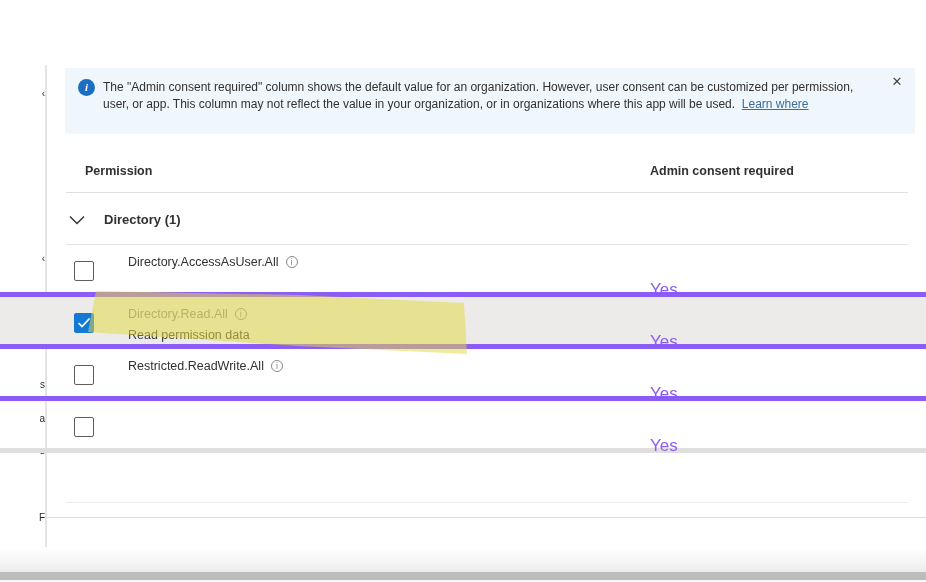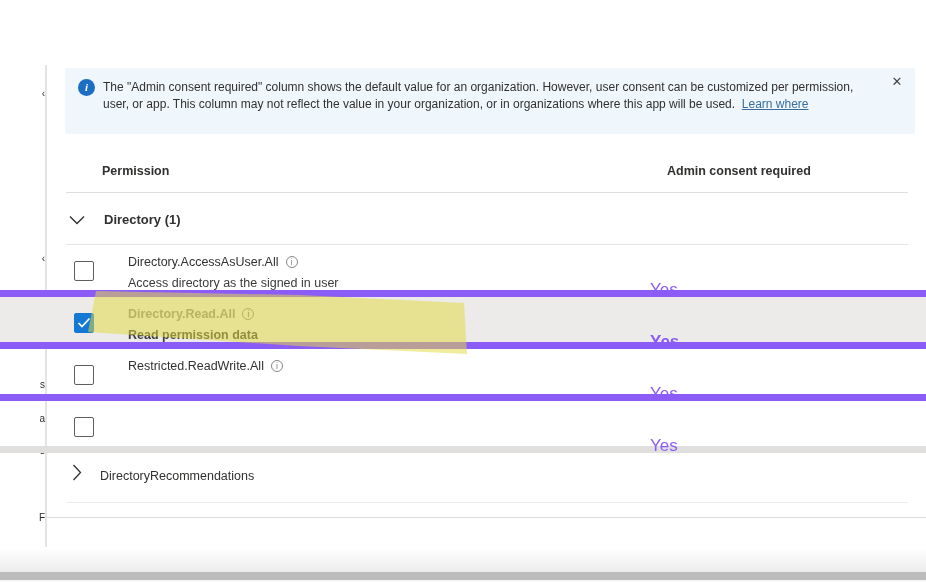--- a/index.html
+++ b/index.html
@@ -18,33 +18,33 @@
   .banner-info-icon { position:absolute; left:13px; top:11px; width:17px; height:17px; border-radius:50%;
             background:#1b6ec2; color:#fff; font-size:11px; font-weight:bold; text-align:center;
             line-height:17px; font-family:"Liberation Serif", serif; font-style:italic; }
   .banner-text { display:block; width:772px; font-size:12px; line-height:16.5px; color:#323130; }
   .banner-link { color:#3a6d9e; text-decoration:underline; cursor:pointer; }
   .banner-close { position:absolute; right:8px; top:4px; width:20px; height:20px; border:none; background:transparent;
             color:#484644; font-size:13px; cursor:pointer; line-height:20px; text-align:center; }
 
   
   .col-head { position:absolute; font-size:12.5px; font-weight:bold; color:#323130; top:164px; }
-  .col-head.permission { left:102px; }
-  .col-head.consent { left:650px;margin-left:17px; }
+  .col-head.permission { left:85px; }
+  .col-head.consent { left:650px; }
   .hline { position:absolute; height:1px; background:#e1dfdd; }
 
   
   .group-row { position:absolute; left:0; width:926px; height:44px; cursor:pointer; }
   .group-label { position:absolute; left:104px; top:12px; font-size:13px; font-weight:bold; color:#323130;text-align:right; }
   .group-label.plain { font-weight:normal; font-size:12.5px; left:100px; }
   .chev { position:absolute; }
 
   
-  .perm-row { position:absolute; left:0; width:926px; height:52px; border-bottom:7px solid #8b5cf6; }
-  .perm-row.selected { background:#edebe9;font-weight:bold; }
+  .perm-row { position:absolute; left:0; width:926px; height:52px; border-bottom:5px solid #8b5cf6; }
+  .perm-row.selected { background:#edebe9; }
   .checkbox { position:absolute; left:74px; top:16px; width:20px; height:20px; background:#fff;
               border:1px solid #5f5e5c; border-radius:2px; cursor:pointer; }
   .checkbox.checked { background:#1379d5; border-color:#1379d5; }
   .checkbox svg { position:absolute; left:2px; top:3px; }
   .perm-name { position:absolute; left:128px; top:10px; font-size:12.5px; color:#323130; white-space:nowrap; }
   .perm-name.muted { color:#8a8886; }
   .perm-desc { position:absolute; left:128px; top:31px; font-size:12.5px; color:#3b3a39; white-space:nowrap; }
   .tip-icon { display:inline-block; width:12px; height:12px; margin-left:7px; border:1px solid #8a8886;
               border-radius:50%; color:#8a8886; font-size:9px; line-height:11px; text-align:center;
               vertical-align:1px; cursor:pointer; font-style:normal; }
@@ -88,21 +88,20 @@
     <svg class="chev" style="left:69px; top:15px;" width="16" height="10" viewBox="0 0 16 10">
       <polyline points="1,1.5 8,8.5 15,1.5" fill="none" stroke="#323130" stroke-width="1.4"></polyline>
     </svg>
     <span class="group-label">Directory (1)</span>
   </div>
   <div class="hline" style="left:66px; top:244px; width:842px; background:#e5e5e5;"></div>
 
   <div class="perm-row" style="top:245px;">
     <span class="checkbox"></span>
     <span class="perm-name"><span>Directory.AccessAsUser.All</span><i class="tip-icon">i</i></span>
-    <span class="perm-desc">Access directory as the signed in user</span>
     <span class="consent-val">Yes</span>
   </div>
 
   <div class="perm-row selected" style="top:297px;">
     <span class="checkbox checked">
       <svg width="14" height="12" viewBox="0 0 14 12">
         <polyline points="1.5,6 5,9.5 12.5,1.5" fill="none" stroke="#ffffff" stroke-width="1.7"></polyline>
       </svg>
     </span>
     <span class="perm-name muted"><span>Directory.Read.All</span><i class="tip-icon">i</i></span>
@@ -114,26 +113,20 @@
     <span class="checkbox"></span>
     <span class="perm-name"><span>Restricted.ReadWrite.All</span><i class="tip-icon">i</i></span>
     <span class="consent-val">Yes</span>
   </div>
 
   <div class="perm-row" style="top:401px; border-bottom-color:#e1dfdd;">
     <span class="checkbox"></span>
     <span class="consent-val">Yes</span>
   </div>
 
-  <div class="group-row" style="top:457px;">
-    <svg class="chev" style="left:72px; top:7px;" width="10" height="17" viewBox="0 0 10 17">
-      <polyline points="1.5,1 8.5,8.5 1.5,16" fill="none" stroke="#323130" stroke-width="1.3"></polyline>
-    </svg>
-    <span class="group-label plain">DirectoryRecommendations</span>
-  </div>
   <div class="hline" style="left:66px; top:502px; width:842px; background:#ececec;"></div>
 
   <svg class="highlight-svg" width="926" height="582" viewBox="0 0 926 582">
     <polygon points="96,291 300,295 464,303 467,354 298,346 88,332" fill-opacity="0.52" fill="#e3d943"></polygon>
   </svg>
 
   <div class="panel-bottom"></div>
   <div class="bottom-fade"></div>
   <div class="bottom-bar"></div>
   <div class="bottom-under"></div>

